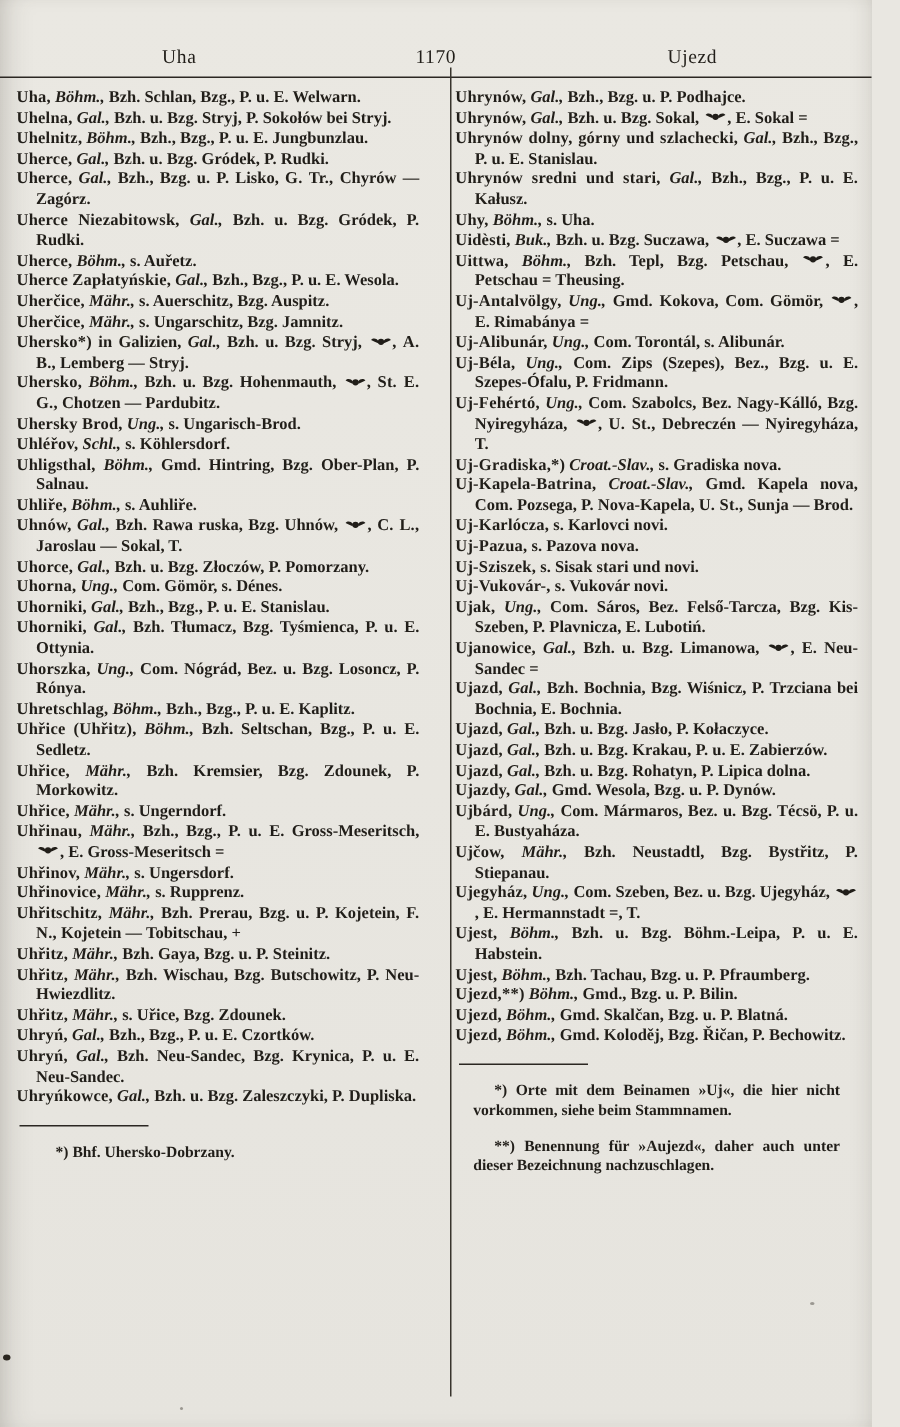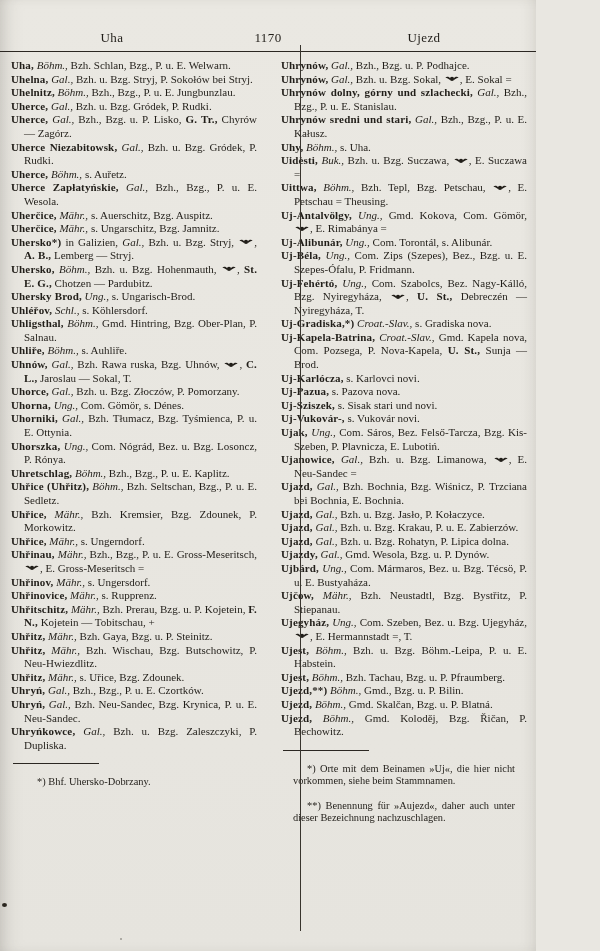--- a/index.html
+++ b/index.html
@@ -4,21 +4,21 @@
 <style>
   :root { --paper:#e9e7e1; --ink:#211e19; }
   html,body { margin:0; padding:0; }
   body {
     width:600px; height:951px;
     background:var(--paper);
     font-family:"Liberation Serif","DejaVu Serif",serif;
     color:var(--ink);
   }
   .page {
-    position:relative; width:536px; height:951px; overflow:hidden;
+    position:relative; width:581px; height:951px; overflow:hidden;
     background:linear-gradient(180deg,#eae8e2 0%,#e8e6e0 55%,#e6e4de 100%);
     box-shadow:inset 14px 0 22px -16px rgba(60,55,45,.35), inset -10px 0 18px -14px rgba(60,55,45,.25);
   }
   .header {
     display:grid; grid-template-columns:1fr 1fr 1fr;
     padding:30px 34px 0 34px;
     font-size:13px; letter-spacing:.4px;
   }
   .header span { text-align:center; }
   .hrule {
@@ -27,21 +27,21 @@
   }
   .columns {
     position:relative;
     display:grid; grid-template-columns:1fr 1fr; column-gap:24px;
     padding:7px 9px 0 11px;
   }
   .divider {
     position:absolute; left:300px; top:-7px; width:1px; height:886px;
     background:#38342d;
   }
-  .col { min-width:0; }
+  .col { min-width:0;font-weight:bold; }
   .entry {
     margin:0; padding-left:13px; text-indent:-13px;
     font-size:11px; line-height:13.6px; text-align:justify;
     hyphens:none;
   }
   .entry b { letter-spacing:.15px; }
   .entry i { font-style:italic; }
   .rricon {
     width:14px; height:7.5px; display:inline-block;
     fill:var(--ink); vertical-align:baseline; margin:0 1px;
@@ -116,20 +116,21 @@
           <p class="entry"><b>Uhnów,</b> <span></span> <i>Gal.,</i> <span>Bzh. Rawa ruska, Bzg. Uhnów, <svg viewBox="0 0 22 10" class="rricon">
                 <circle cx="11" cy="5.2" r="3.3"></circle>
                 <path d="M8.4 4.4 C6.2 1.2, 2.6 1.0, 0.6 3.2 C3.2 4.2, 5.6 5.6, 8.0 6.8 Z"></path>
                 <path d="M13.6 4.4 C15.8 1.2, 19.4 1.0, 21.4 3.2 C18.8 4.2, 16.4 5.6, 14.0 6.8 Z"></path>
               </svg>, <b>C. L.,</b> Jaroslau — Sokal, T.</span></p>
 
           <p class="entry"><b>Uhorce,</b> <span></span> <i>Gal.,</i> <span>Bzh. u. Bzg. Złoczów, P. Pomorzany.</span></p>
 
           <p class="entry"><b>Uhorna,</b> <span></span> <i>Ung.,</i> <span>Com. Gömör, s. Dénes.</span></p>
 
+          <p class="entry"><b>Uhorniki,</b> <span></span> <i>Gal.,</i> <span>Bzh., Bzg., P. u. E. Stanislau.</span></p>
 
           <p class="entry"><b>Uhorniki,</b> <span></span> <i>Gal.,</i> <span>Bzh. Tłumacz, Bzg. Tyśmienca, P. u. E. Ottynia.</span></p>
 
           <p class="entry"><b>Uhorszka,</b> <span></span> <i>Ung.,</i> <span>Com. Nógrád, Bez. u. Bzg. Losoncz, P. Rónya.</span></p>
 
           <p class="entry"><b>Uhretschlag,</b> <span></span> <i>Böhm.,</i> <span>Bzh., Bzg., P. u. E. Kaplitz.</span></p>
 
           <p class="entry"><b>Uhřice (Uhřitz),</b> <span></span> <i>Böhm.,</i> <span>Bzh. Seltschan, Bzg., P. u. E. Sedletz.</span></p>
 
           <p class="entry"><b>Uhřice,</b> <span></span> <i>Mähr.,</i> <span>Bzh. Kremsier, Bzg. Zdounek, P. Morkowitz.</span></p>

